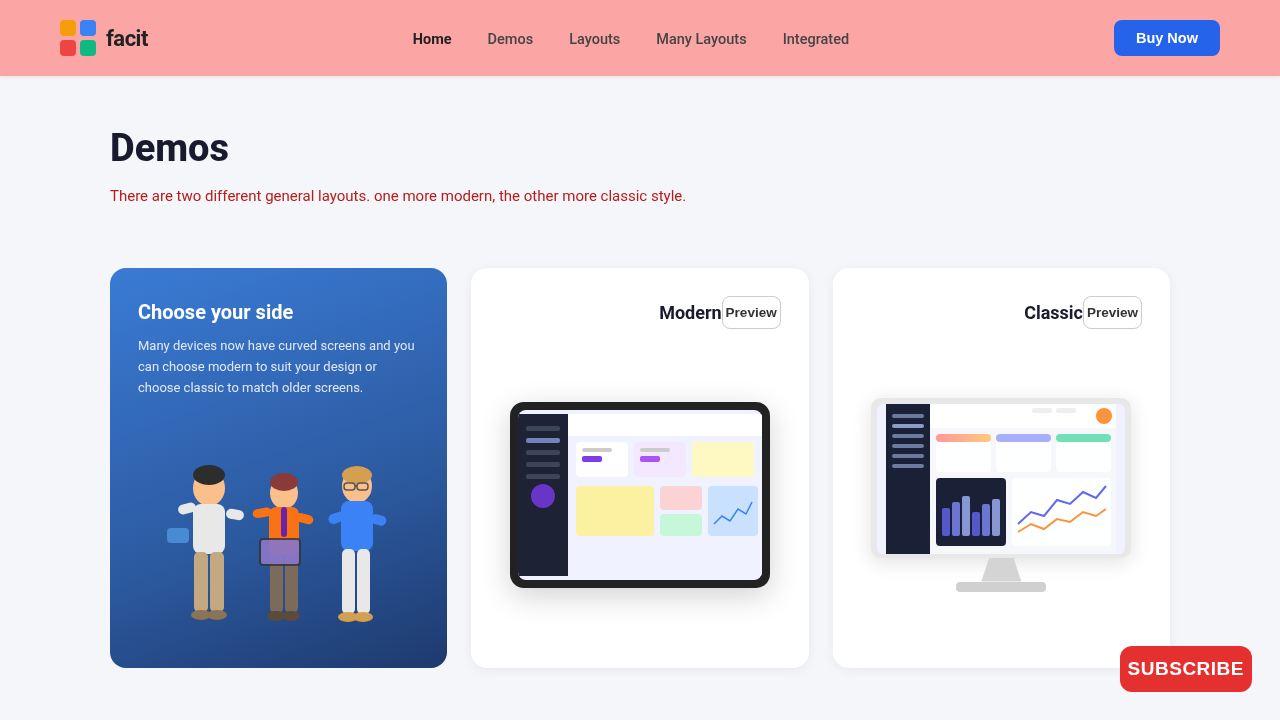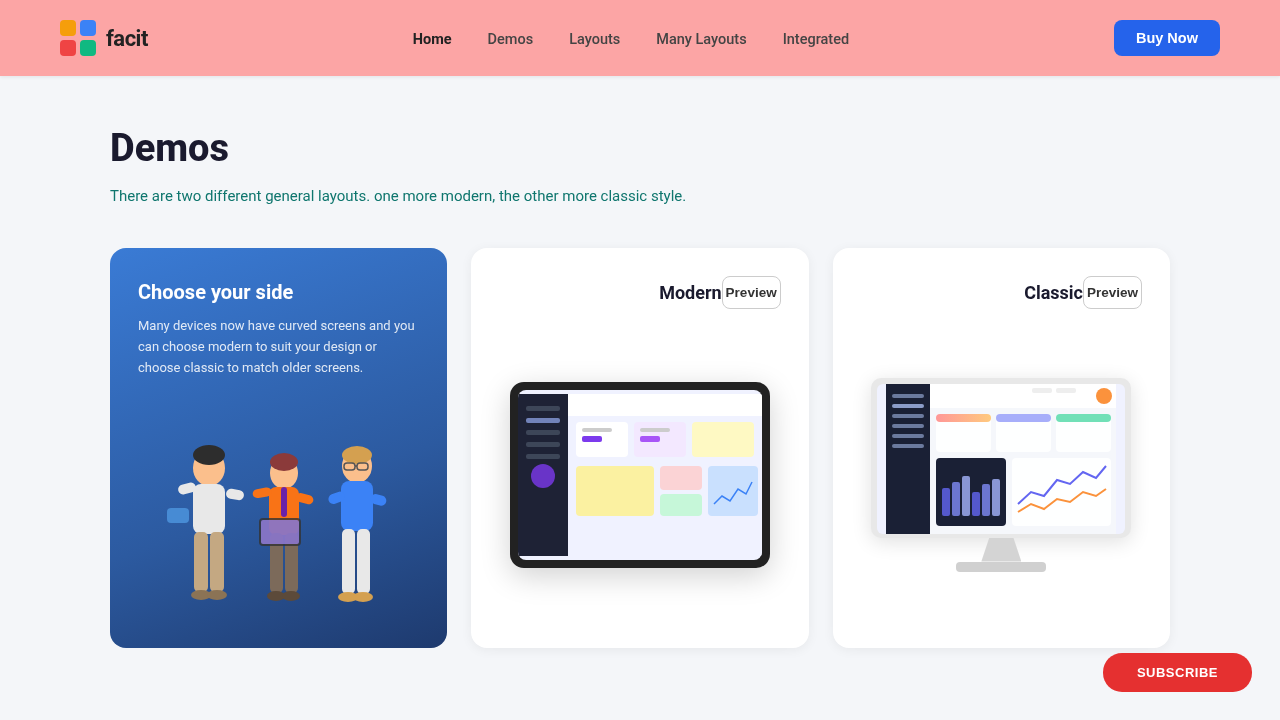--- a/index.html
+++ b/index.html
@@ -81,23 +81,23 @@
       padding: 50px 30px 80px;
     }
     .page-title {
       font-size: 38px;
       font-weight: 800;
       color: #1a1a2e;
       margin-bottom: 14px;
     }
     .page-subtitle {
       font-size: 15px;
-      color: #0f766e;
+      color: #b91c1c;
       line-height: 1.6;
-      margin-bottom: 40px;
+      margin-bottom: 60px;
     }
 
     
     .cards-row {
       display: grid;
       grid-template-columns: 1fr 1fr 1fr;
       gap: 24px;
       align-items: stretch;
     }
 
@@ -172,23 +172,23 @@
     }
 
     
     .subscribe-btn {
       position: fixed;
       bottom: 28px;
       right: 28px;
       background: #e53030;
       color: #fff;
       border: none;
-      border-radius: 19px;
-      padding: 12px 34px;
-      font-size: 13px;
+      border-radius: 12px;
+      padding: 12px 8px;
+      font-size: 19px;
       font-weight: 700;
       cursor: pointer;
       letter-spacing: 0.5px;
       z-index: 200;
       text-transform: uppercase;
     }
 
     
     ::-webkit-scrollbar { width: 8px; }
     ::-webkit-scrollbar-track { background: #e8eaed; }

